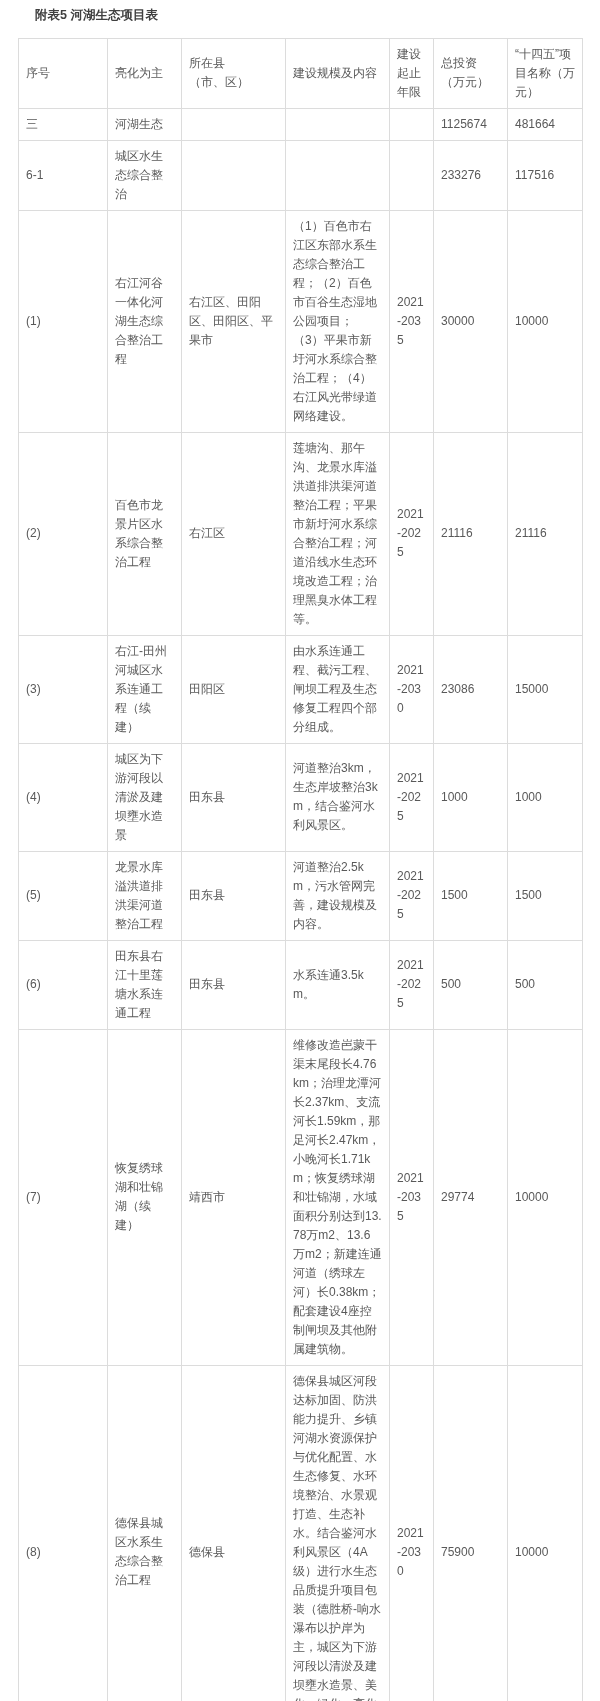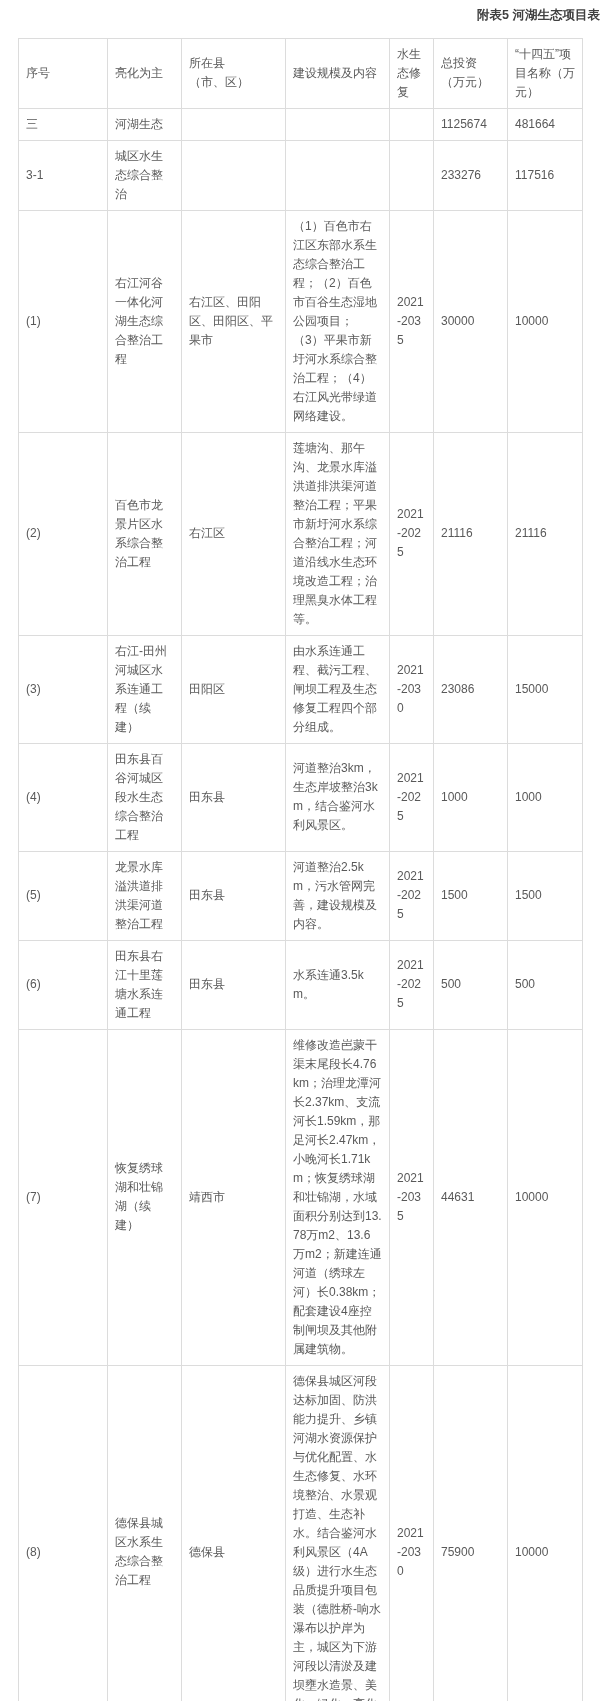--- a/index.html
+++ b/index.html
@@ -13,21 +13,20 @@
     min-height: 1701px;
     background: #ffffff;
     padding-top: 7px;
   }
   .doc-title {
     font-size: 12.5px;
     font-weight: bold;
     color: #404040;
     margin: 0 0 13px 35px;
     line-height: 1.4;
-    text-align: right;
   }
   table.project-table {
     border-collapse: collapse;
     table-layout: fixed;
     width: 564px;
     margin-left: 18px;
     background: #ffffff;
   }
   table.project-table col.c1 { width: 89px; }
   table.project-table col.c2 { width: 74px; }
@@ -68,37 +67,37 @@
         <col class="c6">
         <col class="c7">
     </colgroup>
     <thead>
       <tr>
         <th>序号</th>
         <th>亮化为主</th>
         <th>所在县
 （市、区）</th>
         <th>建设规模及内容</th>
-        <th>水生态修复</th>
+        <th>建设起止年限</th>
         <th>总投资（万元）</th>
         <th>“十四五”项目名称（万元）</th>
       </tr>
     </thead>
     <tbody>
         <tr>
           <td>三</td>
           <td>河湖生态</td>
           <td></td>
           <td></td>
           <td></td>
           <td>1125674</td>
           <td>481664</td>
         </tr>
         <tr>
-          <td>3-1</td>
+          <td>6-1</td>
           <td>城区水生态综合整治</td>
           <td></td>
           <td></td>
           <td></td>
           <td>233276</td>
           <td>117516</td>
         </tr>
         <tr>
           <td>(1)</td>
           <td>右江河谷一体化河湖生态综合整治工程</td>
@@ -121,21 +120,21 @@
           <td>(3)</td>
           <td>右江-田州河城区水系连通工程（续建）</td>
           <td>田阳区</td>
           <td>由水系连通工程、截污工程、闸坝工程及生态修复工程四个部分组成。</td>
           <td>2021-2030</td>
           <td>23086</td>
           <td>15000</td>
         </tr>
         <tr>
           <td>(4)</td>
-          <td>田东县百谷河城区段水生态综合整治工程</td>
+          <td>城区为下游河段以清淤及建坝壅水造景</td>
           <td>田东县</td>
           <td>河道整治3km，生态岸坡整治3km，结合鉴河水利风景区。</td>
           <td>2021-2025</td>
           <td>1000</td>
           <td>1000</td>
         </tr>
         <tr>
           <td>(5)</td>
           <td>龙景水库溢洪道排洪渠河道整治工程</td>
           <td>田东县</td>
@@ -152,21 +151,21 @@
           <td>2021-2025</td>
           <td>500</td>
           <td>500</td>
         </tr>
         <tr>
           <td>(7)</td>
           <td>恢复绣球湖和壮锦湖（续建）</td>
           <td>靖西市</td>
           <td>维修改造岜蒙干渠末尾段长4.76km；治理龙潭河长2.37km、支流河长1.59km，那足河长2.47km，小晚河长1.71km；恢复绣球湖和壮锦湖，水域面积分别达到13.78万m2、13.6万m2；新建连通河道（绣球左河）长0.38km；配套建设4座控制闸坝及其他附属建筑物。</td>
           <td>2021-2035</td>
-          <td>44631</td>
+          <td>29774</td>
           <td>10000</td>
         </tr>
         <tr>
           <td>(8)</td>
           <td>德保县城区水系生态综合整治工程</td>
           <td>德保县</td>
           <td>德保县城区河段达标加固、防洪能力提升、乡镇河湖水资源保护与优化配置、水生态修复、水环境整治、水景观打造、生态补水。结合鉴河水利风景区（4A级）进行水生态品质提升项目包装（德胜桥-响水瀑布以护岸为主，城区为下游河段以清淤及建坝壅水造景、美化、绿化、亮化为主）。</td>
           <td>2021-2030</td>
           <td>75900</td>
           <td>10000</td>

